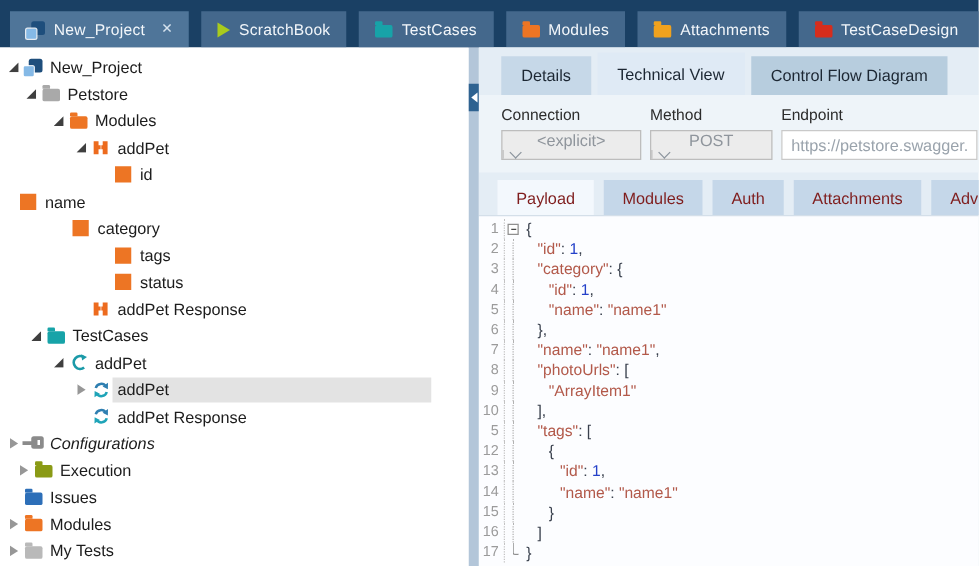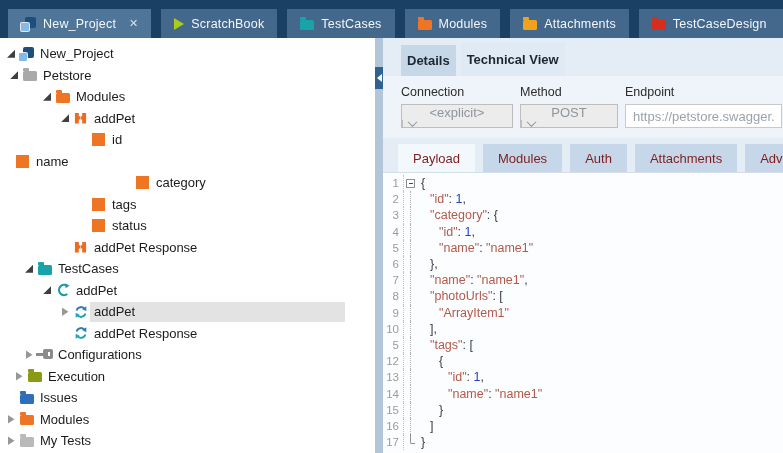--- a/index.html
+++ b/index.html
@@ -43,21 +43,21 @@
   .trow.selected .tlabel{background:#e3e3e3;padding:2px 210px 3px 4px;margin-left:1px;}
 
   
   .splitter{width:8px;background:#b3c6d9;position:relative;cursor:col-resize;}
   .collapse{position:absolute;left:0;top:29px;width:8px;height:22px;background:#2e6290;display:flex;align-items:center;justify-content:center;cursor:pointer;}
   .collarrow{width:0;height:0;border-top:4px solid transparent;border-bottom:4px solid transparent;border-right:5px solid #fff;}
 
   
   .rpanel{flex:1;min-width:0;background:#e4edf5;display:flex;flex-direction:column;}
   .ptabs{height:38px;display:flex;align-items:flex-end;padding-left:18px;gap:5px;background:#e4edf5;}
-  .ptab{height:31px;display:flex;align-items:center;padding:0 6px;font-size:13px;color:#1c2733;background:#c6d8e8;cursor:pointer;white-space:nowrap;font-weight:bold;}
+  .ptab{height:31px;display:flex;align-items:center;padding:0 16px;font-size:13px;color:#1c2733;background:#c6d8e8;cursor:pointer;white-space:nowrap;}
   .ptab.active{height:34px;}
 
   .reqbar{display:flex;gap:7px;padding:9px 1px 0 18px;background:#eef4f9;height:62px;box-sizing:border-box;}
   .fgroup{display:flex;flex-direction:column;}
   .fg-connection{width:112px;}
   .fg-method{width:98px;}
   .fg-endpoint{flex:1;}
   .flabel{font-size:12.5px;color:#2c2c2c;margin-bottom:5px;}
   .fselect{height:24px;box-sizing:border-box;display:flex;align-items:center;border:1px solid #bdbdbd;background:#ececec;cursor:default;flex-direction:column;}
   .fval{flex:1;padding:0 7px;color:#8f959c;font-size:13px;white-space:nowrap;overflow:hidden;}
@@ -119,21 +119,21 @@
     <div class="tree" id="tree">
         <div class="trow" style="padding-left: 4px;">
           <span class="arr arr-exp">
             <i></i>
           </span>
           <span class="ticon">
             <span class="ic ic-project"></span>
           </span>
           <span class="tlabel">New_Project</span>
         </div>
-        <div class="trow" style="padding-left: 7px;">
+        <div class="trow" style="padding-left: 18px;">
           <span class="arr arr-exp">
             <i></i>
           </span>
           <span class="ticon">
             <span class="ic ic-folder" style="color: rgb(169, 169, 169);"></span>
           </span>
           <span class="tlabel">Petstore</span>
         </div>
         <div class="trow" style="padding-left: 40px;">
           <span class="arr arr-exp">
@@ -165,21 +165,21 @@
           </span>
           <span class="tlabel">id</span>
         </div>
         <div class="trow" style="">
           <span class="arr"></span>
           <span class="ticon">
             <span class="ic ic-square" style="background: rgb(237, 117, 36);"></span>
           </span>
           <span class="tlabel">name</span>
         </div>
-        <div class="trow" style="padding-left: 80px; margin-left: 40px;">
+        <div class="trow" style="padding-left: 42px;">
           <span class="arr"></span>
           <span class="ticon">
             <span class="ic ic-square" style="background: rgb(237, 117, 36);"></span>
           </span>
           <span class="tlabel">category</span>
         </div>
         <div class="trow" style="padding-left: 76px;">
           <span class="arr"></span>
           <span class="ticon">
             <span class="ic ic-square" style="background: rgb(237, 117, 36);"></span>
@@ -251,21 +251,21 @@
               <svg width="14" height="14" viewBox="0 0 14 14">
                 <path d="M2.6 5.4 A4.5 4.5 0 0 1 10.8 4.3" fill="none" stroke="#2f7fb1" stroke-width="2"></path>
                 <path d="M12.4 1.2 L12.3 6.3 L8.1 4.1 Z" fill="#2f7fb1"></path>
                 <path d="M11.4 8.6 A4.5 4.5 0 0 1 3.2 9.7" fill="none" stroke="#1fa4b8" stroke-width="2"></path>
                 <path d="M1.6 12.8 L1.7 7.7 L5.9 9.9 Z" fill="#1fa4b8"></path>
               </svg>
             </span>
           </span>
           <span class="tlabel">addPet Response</span>
         </div>
-        <div class="trow" style="padding-left: 22px;">
+        <div class="trow" style="padding-left: 4px; font-style: italic;">
           <span class="arr arr-col">
             <i></i>
           </span>
           <span class="ticon">
             <span class="ic ic-key" style="color: rgb(139, 139, 139);">
               <i class="keydash"></i>
             </span>
           </span>
           <span class="tlabel">Configurations</span>
         </div>
@@ -306,20 +306,21 @@
       </div>
     <div class="splitter">
       <div class="collapse">
         <span class="collarrow"></span>
       </div>
     </div>
     <div class="rpanel">
       <div class="ptabs" id="ptabs">
           <div class="ptab" style="background: rgb(198, 216, 232);">Details</div>
           <div class="ptab active" style="background: rgb(223, 234, 245);">Technical View</div>
+          <div class="ptab" style="background: rgb(183, 205, 222);">Control Flow Diagram</div>
         </div>
       <div class="reqbar">
         <div class="fgroup fg-connection">
           <div class="flabel">Connection</div>
           <div class="fselect">
             <span class="fval">&lt;explicit&gt;</span>
             <span class="farrow">
                 <i class="chev"></i>
               </span>
           </div>

